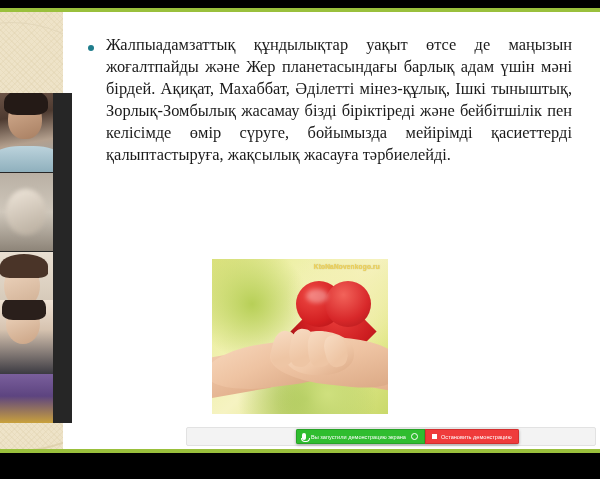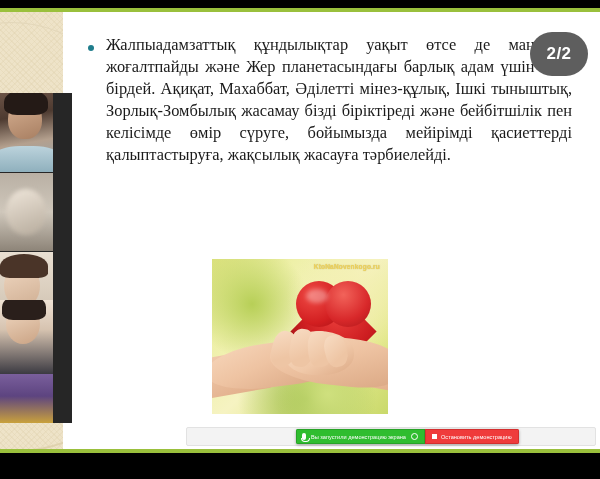--- a/index.html
+++ b/index.html
@@ -265,21 +265,20 @@
           <div class="hand hand-r"></div>
           <div class="hand hand-palm"></div>
           <div class="finger f1"></div>
           <div class="finger f2"></div>
           <div class="finger f3"></div>
           <div class="finger f4"></div>
 
           <div class="watermark">KtoNaNovenkogo.ru</div>
         </div>
 
-        <div class="pg-badge">2/2</div>
 
       </div>
     </div>
   </div>
 
   <div class="video-panel">
     <div class="tile t1">
       <div class="face"></div>
       <div class="hair"></div>
       <div class="shirt"></div>

